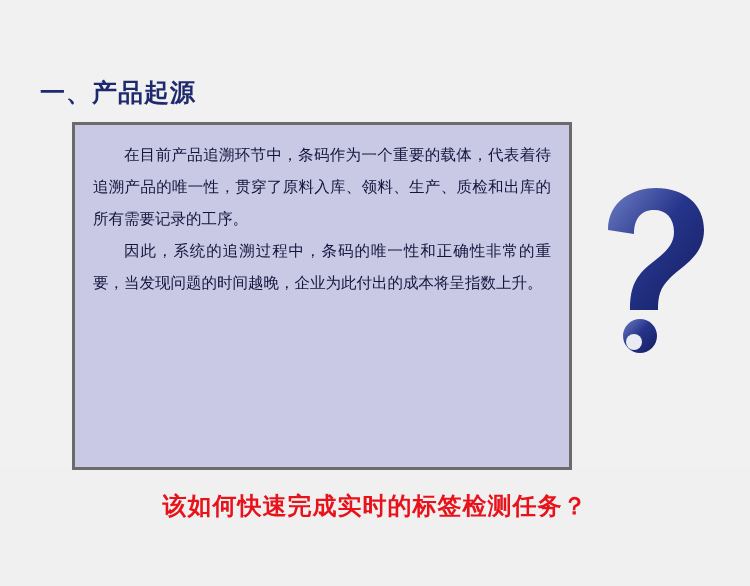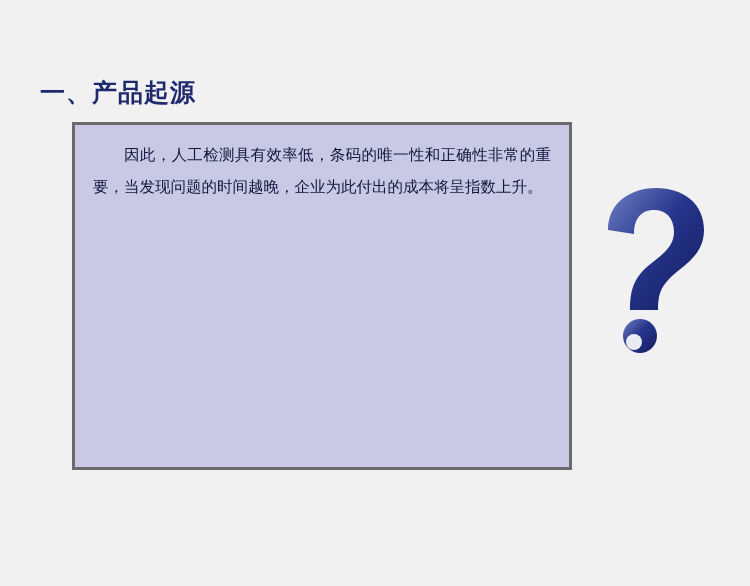--- a/index.html
+++ b/index.html
@@ -80,33 +80,35 @@
 </style>
 </head>
 <body>
 
 <div class="slide">
 
   <div class="slide-title">一、产品起源</div>
 
   <div class="body-frame">
     <div class="body-inner">
-      <p class="para">因此，人工检测具有效率低，条码的唯一性和正确性非常的重要，当发现问题的时间越晚，企业为此付出的成本将呈指数上升。</p>
+      <p class="para">在目前产品追溯环节中，条码作为一个重要的载体，代表着待追溯产品的唯一性，贯穿了原料入库、领料、生产、质检和出库的所有需要记录的工序。</p>
+      <p class="para">因此，系统的追溯过程中，条码的唯一性和正确性非常的重要，当发现问题的时间越晚，企业为此付出的成本将呈指数上升。</p>
     </div>
   </div>
 
   <div class="qmark">
     <svg width="130" height="170" viewBox="0 0 130 170" xmlns="http://www.w3.org/2000/svg">
       <defs>
         <linearGradient id="qgrad" x1="0" y1="0" x2="1" y2="1">
           <stop offset="0%" stop-color="#6f7fc4"></stop>
           <stop offset="45%" stop-color="#26358c"></stop>
           <stop offset="100%" stop-color="#141d5e"></stop>
         </linearGradient>
       </defs>
       <path d="M22 44 C22 14 48 2 70 2 C98 2 118 18 118 44 C118 70 96 80 84 92 C74 102 72 110 72 124 L44 124 C44 104 48 92 62 80 C74 70 88 62 88 46 C88 32 80 24 68 24 C54 24 48 34 48 48 Z" fill="url(#qgrad)"></path>
       <circle cx="54" cy="150" r="17" fill="url(#qgrad)"></circle>
       <circle cx="48" cy="156" r="8" fill="#ffffff" opacity="0.9"></circle>
     </svg>
   </div>
 
+  <div class="footer-line">该如何快速完成实时的标签检测任务？</div>
 
 </div>
 
 </body></html>

